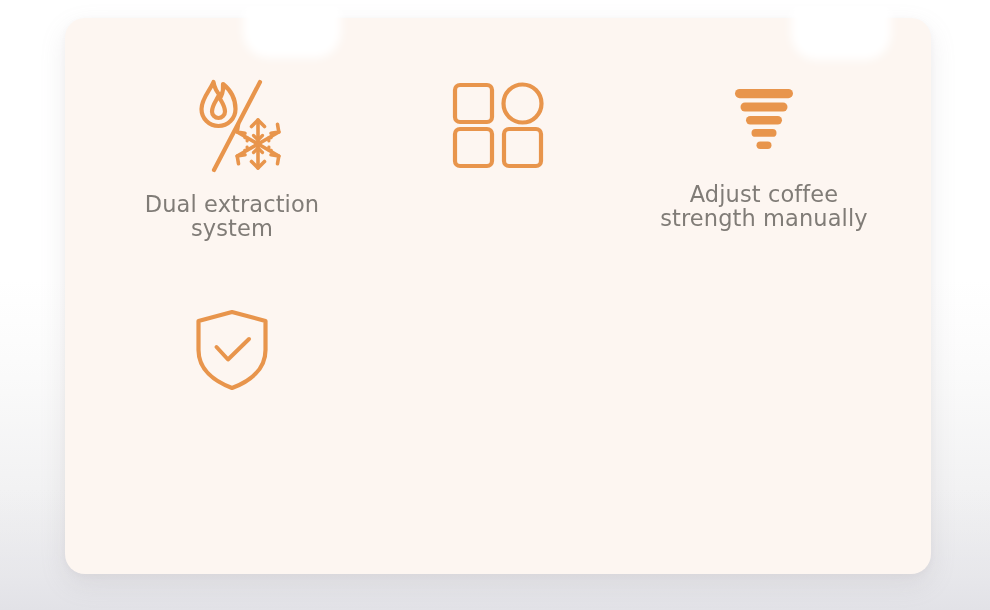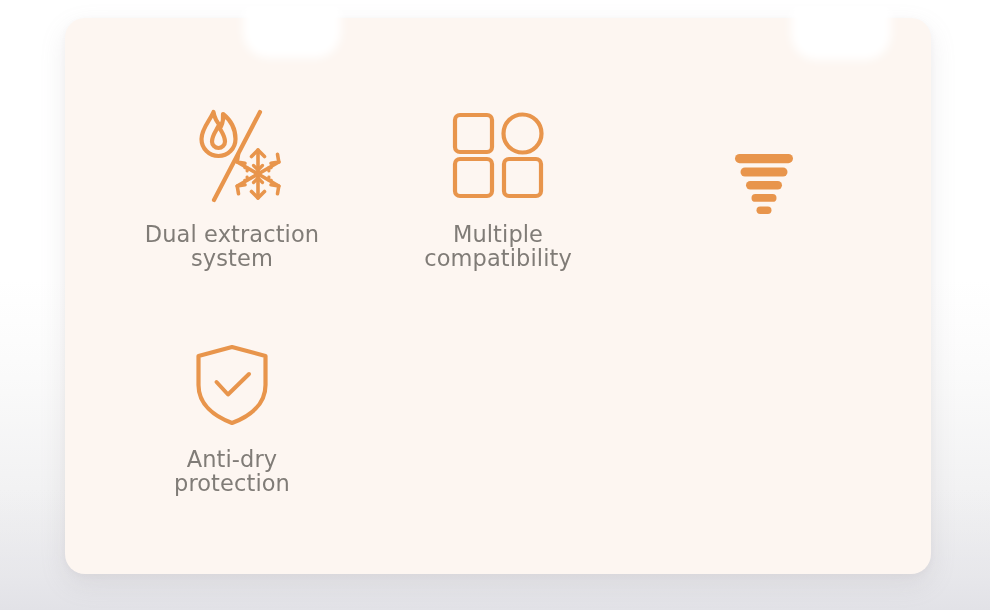--- a/index.html
+++ b/index.html
@@ -65,21 +65,21 @@
     display: grid;
     grid-template-columns: repeat(3, 1fr);
     grid-template-rows: 1fr 1fr;
     padding: 52px 34px 44px 34px;
     box-sizing: border-box;
   }
   .feature-cell {
     display: flex;
     flex-direction: column;
     align-items: center;
-    justify-content: center;
+    justify-content: flex-start;
   }
   .feature-icon {
     height: 108px;
     display: flex;
     align-items: center;
     justify-content: center;
   }
   .feature-icon svg { display: block; overflow: visible; }
 
   .feature-label {
@@ -162,46 +162,44 @@
 
       <div class="feature-cell row-1">
         <div class="feature-icon">
           <svg width="98" height="94" viewBox="0 0 98 94" fill="none" stroke="#e8954c" stroke-width="4.2" stroke-linecap="round" stroke-linejoin="round">
             <rect x="6" y="6" width="37" height="37" rx="5"></rect>
             <circle cx="73.5" cy="24.5" r="19"></circle>
             <rect x="6" y="50" width="37" height="37" rx="5"></rect>
             <rect x="55" y="50" width="37" height="37" rx="5"></rect>
           </svg>
         </div>
-        <div class="feature-label">Multiple
-compatibility</div>
       </div>
 
       <div class="feature-cell row-2">
         <div class="feature-icon">
           <svg width="62" height="66" viewBox="0 0 62 66" fill="#e8954c" stroke="none">
             <rect x="2" y="2" width="58" height="9.2" rx="4.6"></rect>
             <rect x="7.5" y="15.5" width="47" height="9.0" rx="4.5"></rect>
             <rect x="13" y="29" width="36" height="8.4" rx="4.2"></rect>
             <rect x="18.5" y="42" width="25" height="7.8" rx="3.9"></rect>
             <rect x="23.5" y="54.5" width="15" height="7.4" rx="3.7"></rect>
           </svg>
         </div>
+        <div class="feature-label">Adjust coffee
+strength manually</div>
       </div>
 
 
       <div class="feature-cell row-2">
         <div class="feature-icon">
           <svg width="78" height="82" viewBox="0 0 78 82" fill="none" stroke="#e8954c" stroke-width="4.2" stroke-linecap="round" stroke-linejoin="round">
             <path d="M39 3.0 L72.5 12.0 L72.5 41.0
                      C72.5 60.5 56.5 72.5 39 79.0
                      C21.5 72.5 5.5 60.5 5.5 41.0
                      L5.5 12.0 Z"></path>
             <path d="M23.5 38.0 L35.0 50.5 L56.0 30.0" stroke-width="4.0"></path>
           </svg>
         </div>
-        <div class="feature-label">Anti-dry
-protection</div>
       </div>
 
     </div>
   </div>
 </div>
 
 </body></html>

